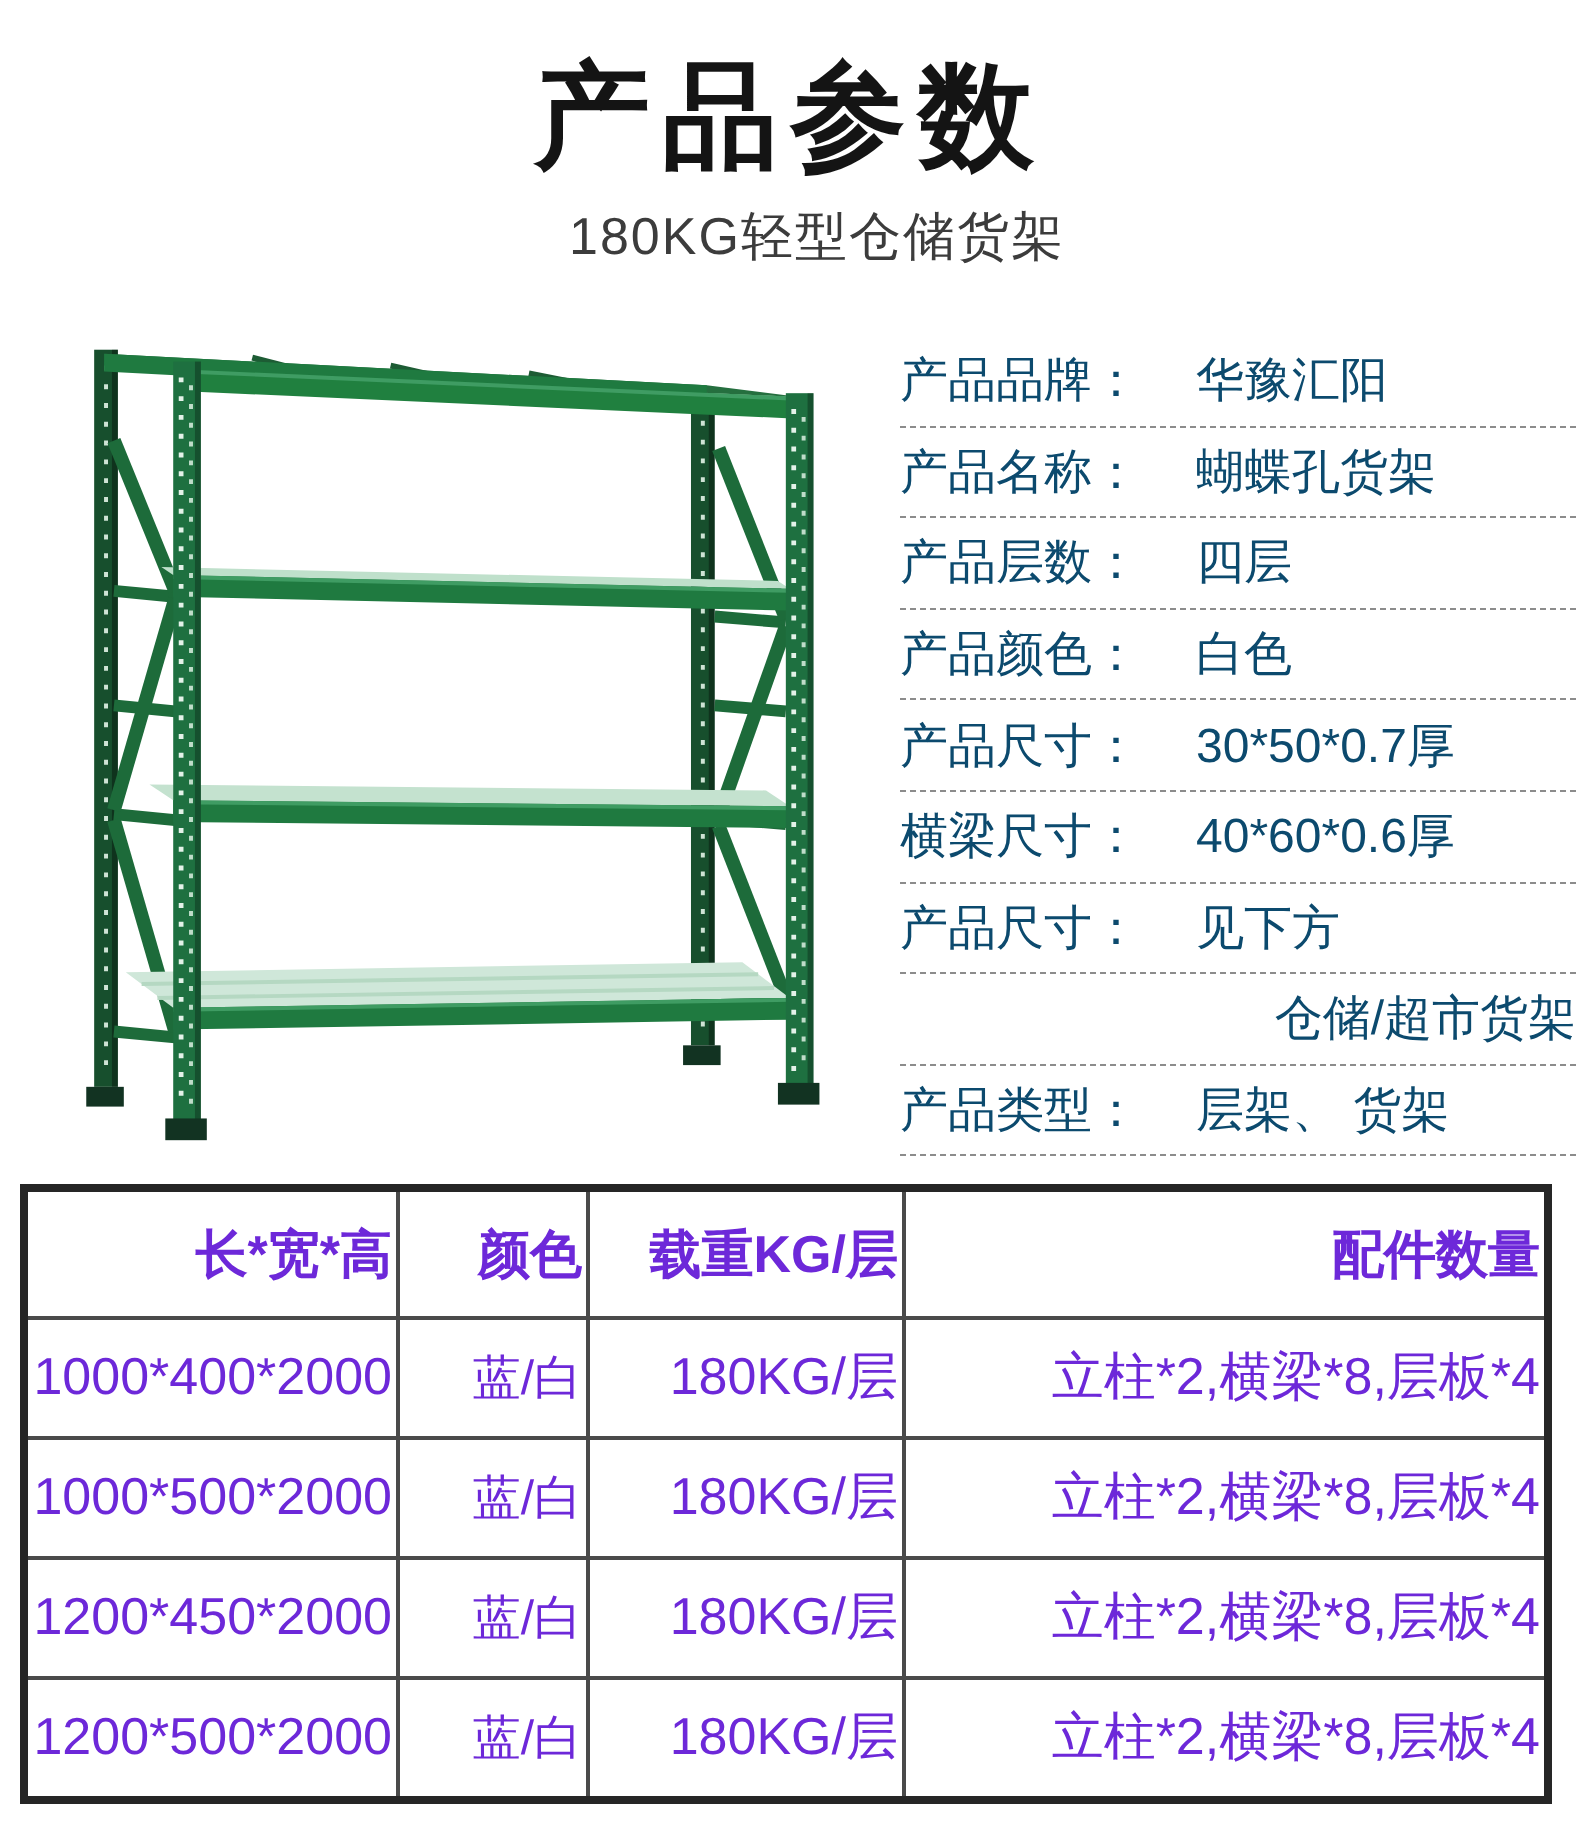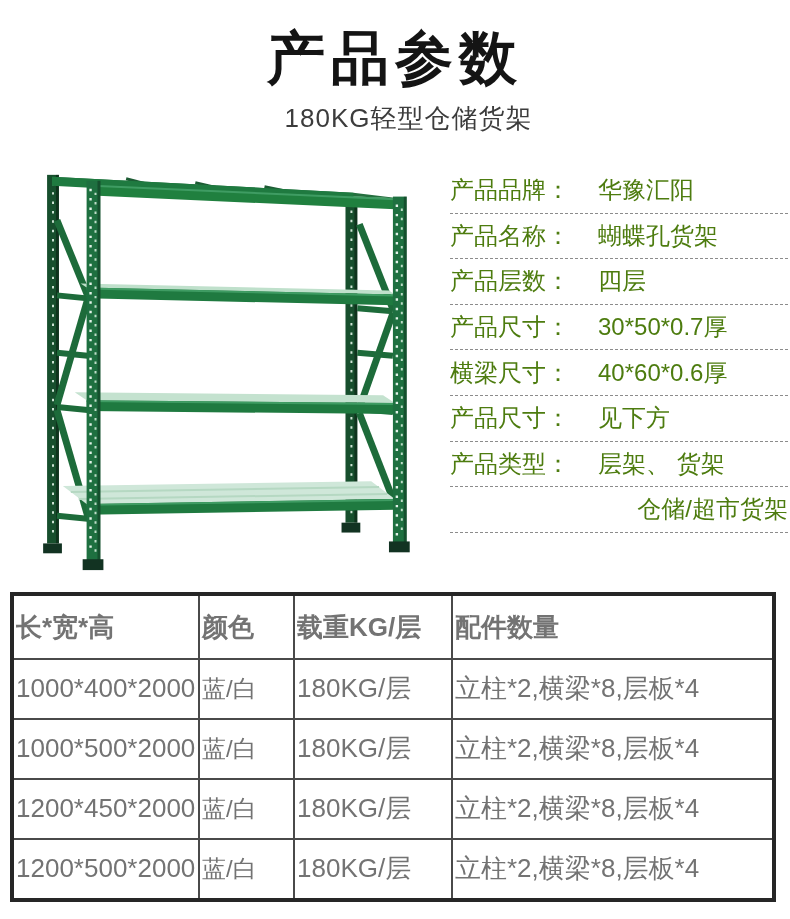--- a/index.html
+++ b/index.html
@@ -6,29 +6,29 @@
   .page{position:relative;width:790px;height:919px;background:#ffffff;overflow:hidden;
         font-family:"Liberation Sans","DejaVu Sans",sans-serif;color:#333;}
   .title{position:absolute;top:20px;left:0;right:0;text-align:center;
          font-size:58px;font-weight:900;color:#141414;letter-spacing:6px;}
   .subtitle{position:absolute;top:101px;left:0;right:0;text-align:center;
          font-size:26px;font-weight:400;color:#3c3c3c;letter-spacing:1px;margin-left:27px;}
   .rack-wrap{position:absolute;left:15px;top:163px;width:410px;height:415px;}
   .rack-wrap svg{width:100%;height:100%;display:block;}
   .specs{position:absolute;left:450px;top:168px;width:338px;}
   .spec-row{display:flex;align-items:center;height:44.6px;
-            border-bottom:1px dashed #8c8c8c;font-size:24px;color:#4d7c0f;}
+            border-bottom:1px dashed #8c8c8c;font-size:24px;color:#0c4a6e;}
   .spec-row .lbl{white-space:nowrap;}
   .spec-row .val{margin-left:28px;white-space:nowrap;}
   .spec-row.extra{justify-content:flex-end;}
   table.params{position:absolute;left:10px;top:592px;width:766px;height:310px;
                border-collapse:collapse;table-layout:fixed;background:#fff;
                border:4px solid #262626;}
-  table.params th,table.params td{border:2px solid #4a4a4a;text-align:left;
-               vertical-align:middle;color:#737373;padding:0 2px;overflow:hidden;}
+  table.params th,table.params td{border:2px solid #4a4a4a;text-align:right;
+               vertical-align:middle;color:#6d28d9;padding:0 2px;overflow:hidden;}
   table.params th{height:62px;font-size:26px;font-weight:700;}
   table.params td{height:47px;font-size:26px;font-weight:400;white-space:nowrap;}
   table.params td.c2{font-size:24px;}
 </style>
 </head>
 <body>
 
 <div class="page">
 
   <div class="title">产品参数</div>
@@ -123,37 +123,41 @@
     </div>
     <div class="spec-row">
       <span class="lbl">产品名称：</span>
       <span class="val">蝴蝶孔货架</span>
     </div>
     <div class="spec-row">
       <span class="lbl">产品层数：</span>
       <span class="val">四层</span>
     </div>
     <div class="spec-row">
+      <span class="lbl">产品颜色：</span>
+      <span class="val">白色</span>
+    </div>
+    <div class="spec-row">
       <span class="lbl">产品尺寸：</span>
       <span class="val">30*50*0.7厚</span>
     </div>
     <div class="spec-row">
       <span class="lbl">横梁尺寸：</span>
       <span class="val">40*60*0.6厚</span>
     </div>
     <div class="spec-row">
       <span class="lbl">产品尺寸：</span>
       <span class="val">见下方</span>
     </div>
+    <div class="spec-row extra">
+      <span class="val">仓储/超市货架</span>
+    </div>
     <div class="spec-row">
       <span class="lbl">产品类型：</span>
       <span class="val">层架、 货架</span>
-    </div>
-    <div class="spec-row extra">
-      <span class="val">仓储/超市货架</span>
     </div>
   </div>
 
   <table class="params">
     <colgroup>
         <col style="width:187px">
         <col style="width:95px">
         <col style="width:158px">
         <col>
       </colgroup>

